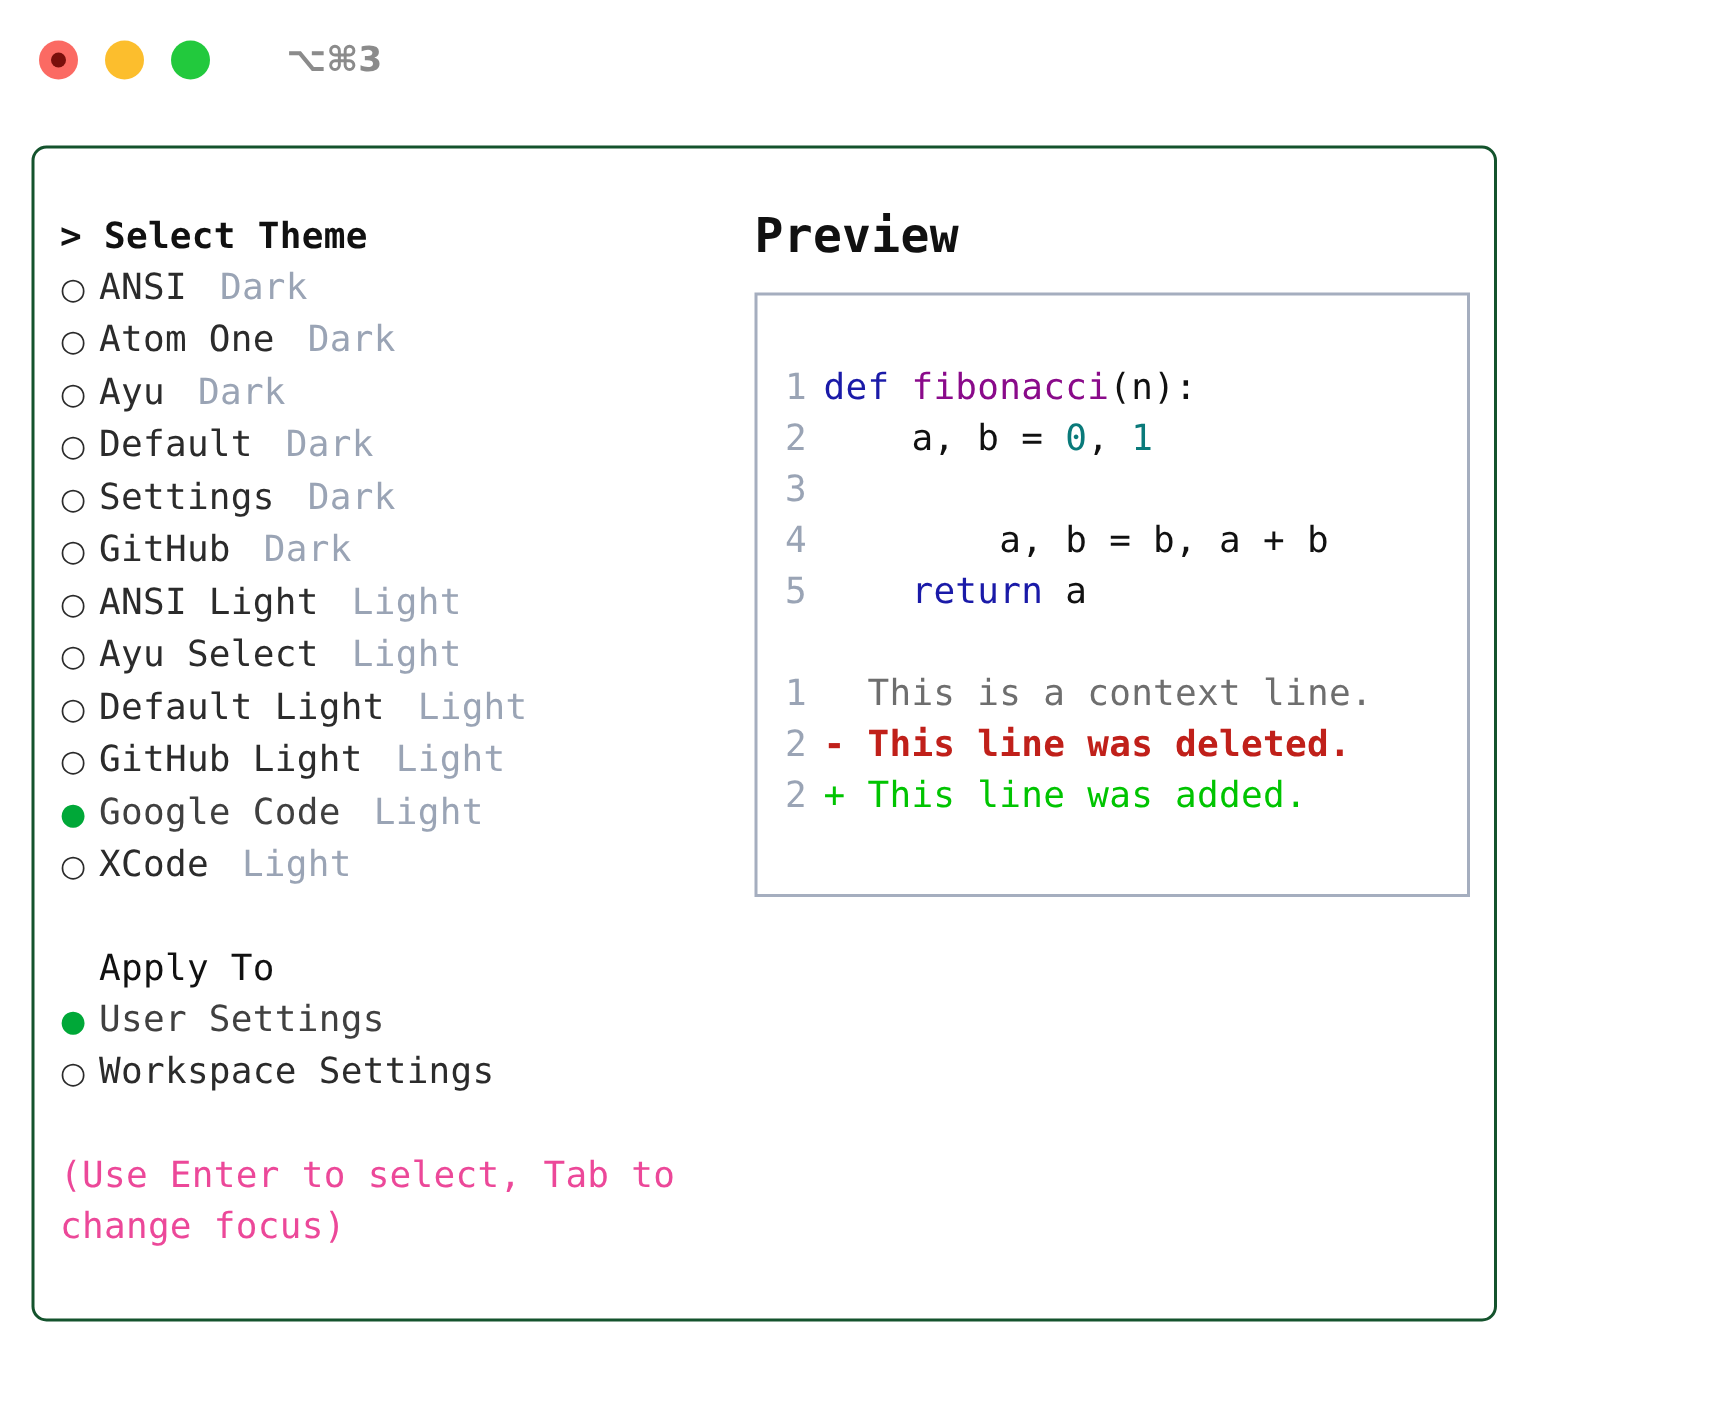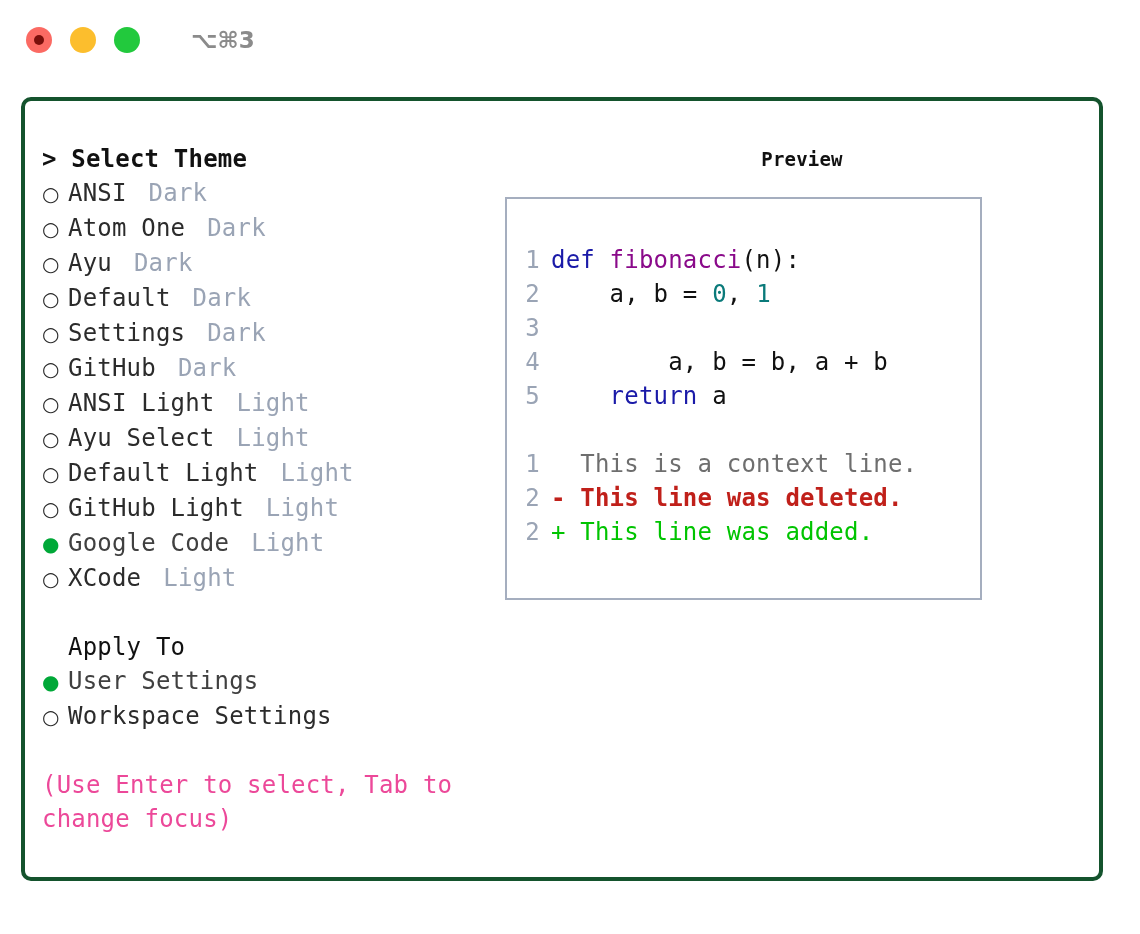--- a/index.html
+++ b/index.html
@@ -65,23 +65,23 @@
     font-weight: 700;
     letter-spacing: 0px;
     white-space: nowrap;
   }
 
   
   .panel {
     position: absolute;
     left: 21px;
     top: 97px;
-    width: 1082px;
+    width: 977px;
     height: 784px;
-    border: 4px solid #14532d;
+    border: 2px solid #14532d;
     border-radius: 10px;
     background: #ffffff;
   }
   .panel-inner {
     position: relative;
     width: 100%;
     height: 100%;
     padding: 41px 0 0 0;
   }
 
@@ -150,27 +150,26 @@
     font-size: 24px;
     line-height: 34px;
     color: #ec4899;
     width: 420px;
     white-space: pre-wrap;
     letter-spacing: 0.2px;
   }
 
   
   .preview-head {
-    font-size: 19px;
+    font-size: 32px;
     font-weight: 700;
     color: #111111;
     line-height: 34px;
     letter-spacing: 0.2px;
     white-space: pre;
-    text-align: center;
   }
   .preview-box {
     margin-top: 21px;
     width: 477px;
     height: 403px;
     border: 2px solid #a5aebf;
     background: #ffffff;
     padding: 44px 0 0 14px;
   }
   .code-line {

